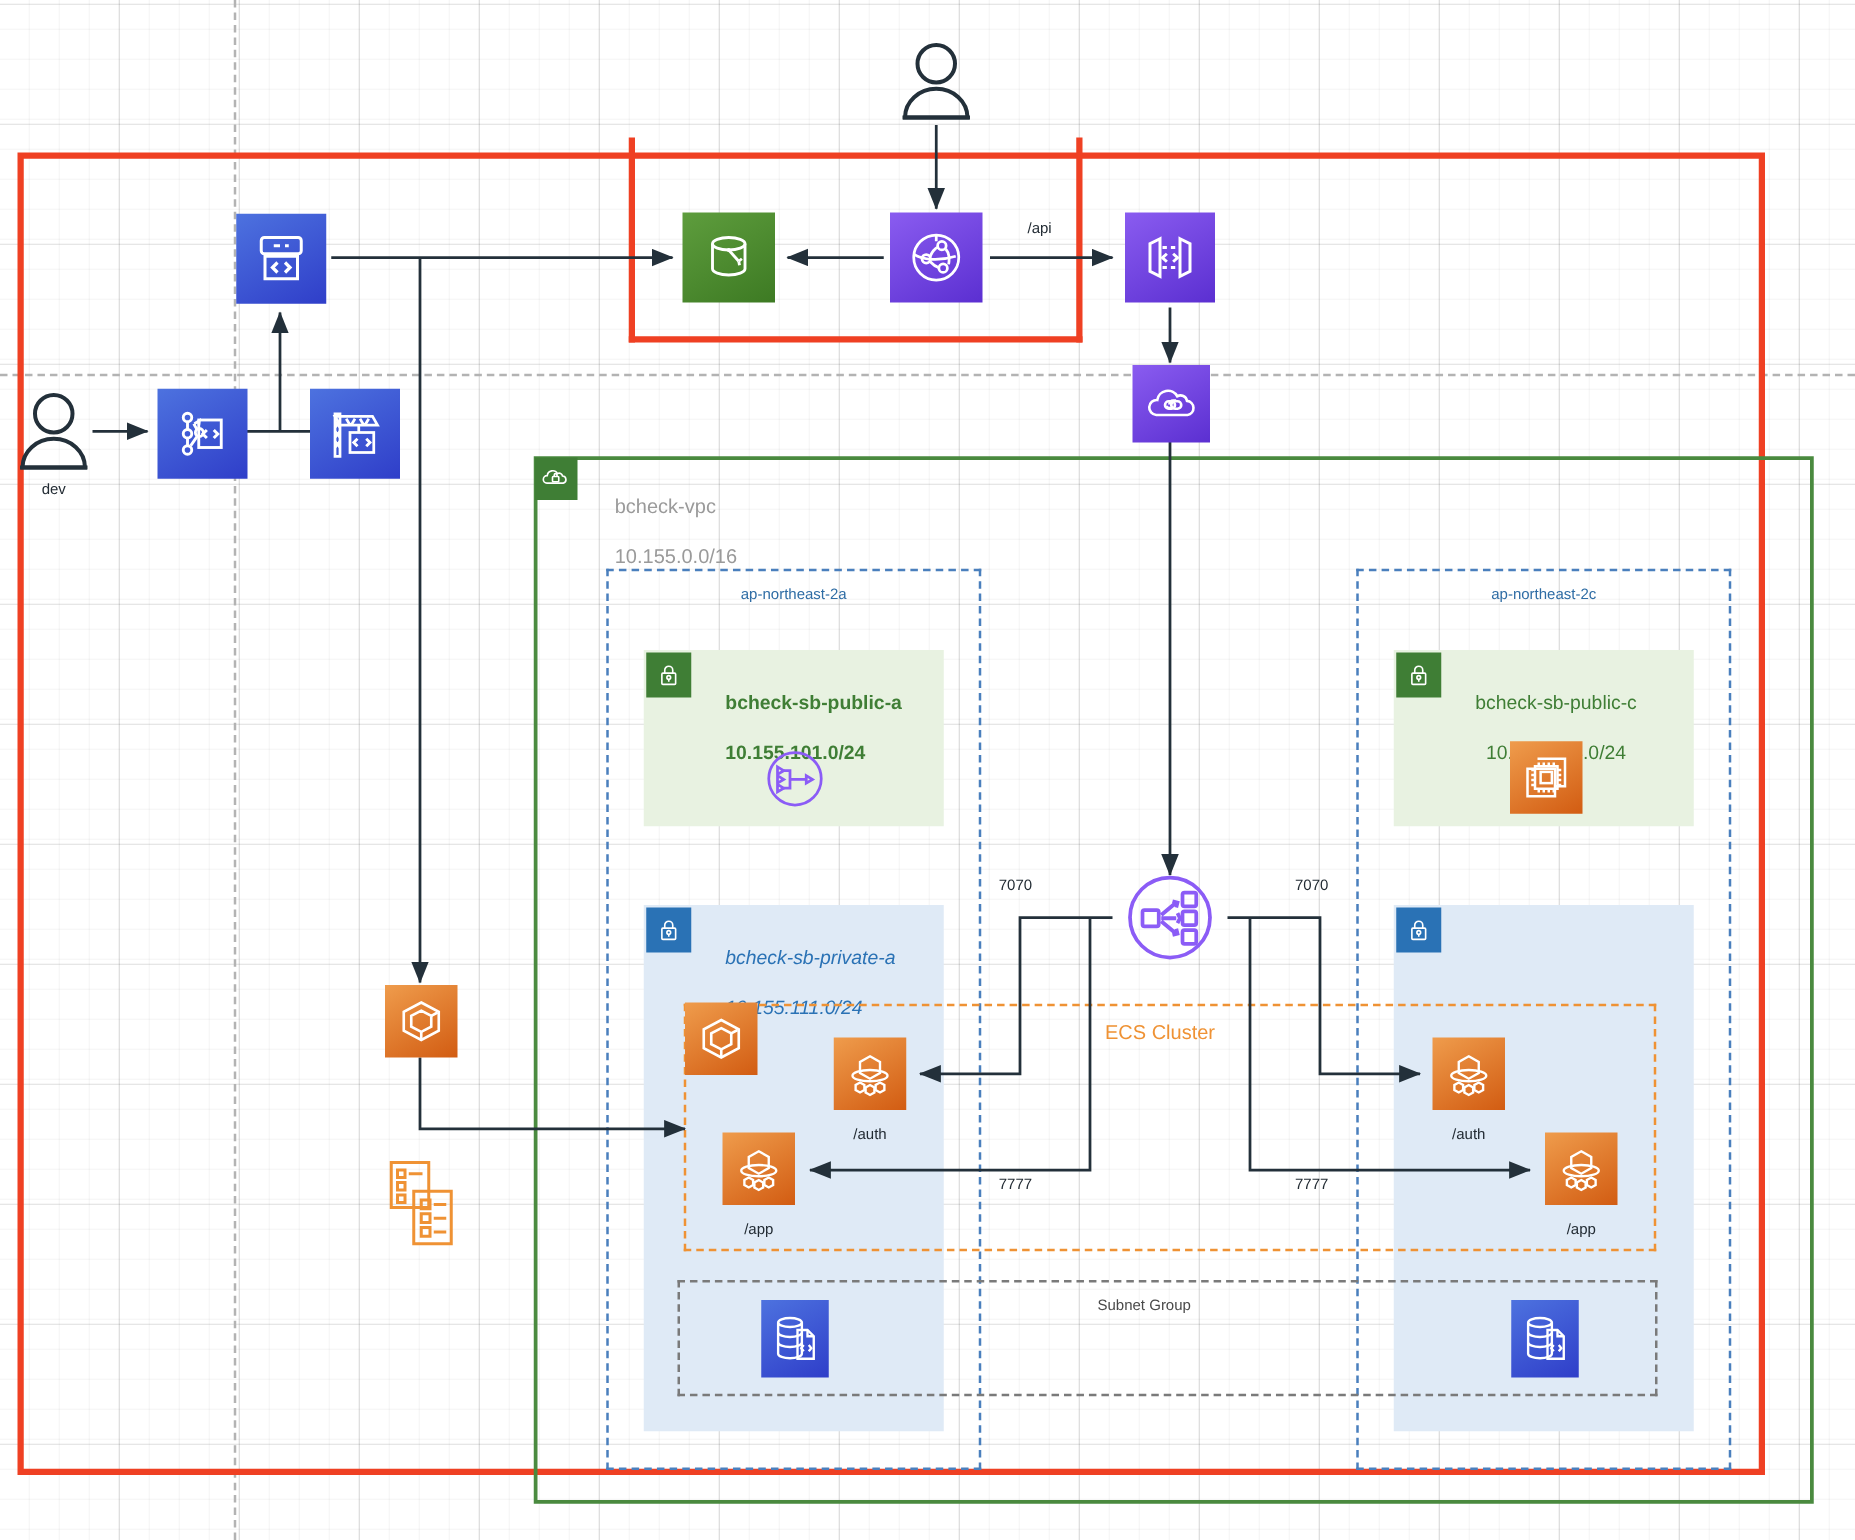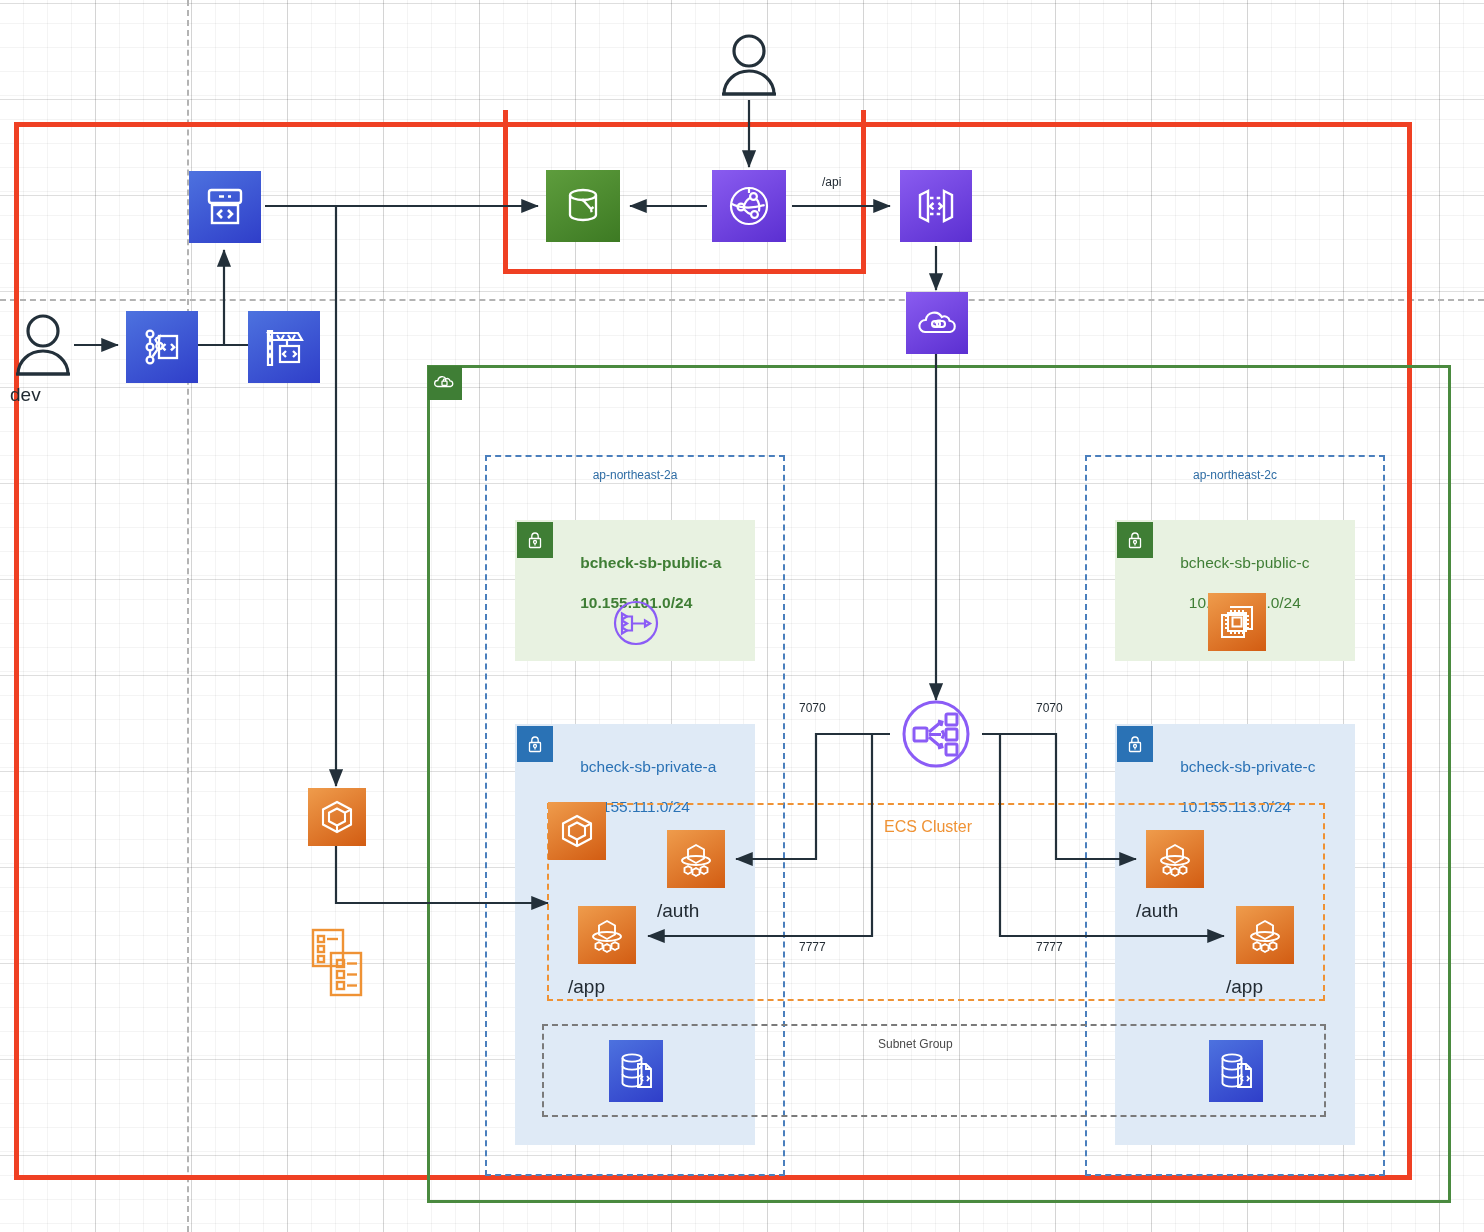--- a/index.html
+++ b/index.html
@@ -54,41 +54,45 @@
   
   .tile{position:absolute;display:flex;align-items:center;justify-content:center;}
   .tile svg{display:block;}
   .tile.blue{background:linear-gradient(150deg,#4d72df 0%,#2f3ec9 100%);}
   .tile.purple{background:linear-gradient(150deg,#8a5cf0 0%,#5b2fd1 100%);}
   .tile.green{background:linear-gradient(150deg,#5e9d3d 0%,#3d7a23 100%);}
   .tile.orange{background:linear-gradient(150deg,#ef9c4c 0%,#d25c12 100%);}
   .tile.plain{background:transparent;}
 
   .edge-label{position:absolute;font-size:12px;color:#222b33;white-space:nowrap;}
-  .node-label{position:absolute;font-size:19px;color:#222b33;white-space:nowrap;text-align:left;}
+  .node-label{position:absolute;font-size:12px;color:#222b33;white-space:nowrap;text-align:center;}
   svg.wires{position:absolute;left:0;top:0;width:1484px;height:1232px;overflow:visible;pointer-events:none;}
 </style>
 </head>
 <body>
 
 <div id="canvas">
 
   <div class="guide-v" style="left:187px;top:0;height:1232px;"></div>
   <div class="guide-h" style="left:0;top:299px;width:1484px;"></div>
 
   <div class="red-box" style="left:14px;top:122px;width:1398px;height:1058px;"></div>
   <div class="red-box-inner" style="left:503px;top:110px;width:363px;height:164px;"></div>
 
   <div class="vpc-box" style="left:427px;top:365px;width:1024px;height:838px;"></div>
   <div class="vpc-badge" style="left:428px;top:366px;">
     <svg width="24" height="24" viewBox="0 0 24 24" fill="none" stroke="#ffffff" stroke-width="1.3">
       <path d="M4.5 15.5a3 3 0 0 1 .3-6 4.4 4.4 0 0 1 8.2-1.6 2.7 2.7 0 0 1 4 1.9 2.9 2.9 0 0 1 .6 5.7z"></path>
       <rect x="9" y="10.2" width="5" height="4.2" rx="0.6"></rect>
       <path d="M10.4 10.2V9a1.1 1.1 0 0 1 2.2 0v1.2"></path>
     </svg>
+  </div>
+  <div class="vpc-label" style="left:474px;top:376px;">
+    <span>bcheck-vpc</span><br>
+    <span>10.155.0.0/16</span>
   </div>
 
   <div class="az-box" style="left:485px;top:455px;width:300px;height:721px;">
     <div class="az-label" style="top:11px;left:0;">ap-northeast-2a</div>
   </div>
   <div class="az-box" style="left:1085px;top:455px;width:300px;height:721px;">
     <div class="az-label" style="top:11px;left:0;">ap-northeast-2c</div>
   </div>
 
   <div class="subnet public" style="left:515px;top:520px;width:240px;height:141px;"></div>
@@ -121,37 +125,33 @@
 
   <div class="subnet private" style="left:515px;top:724px;width:240px;height:421px;"></div>
   <div class="sn-badge blue" style="left:517px;top:726px;">
     <svg width="24" height="24" viewBox="0 0 24 24" fill="none" stroke="#ffffff" stroke-width="1.3">
       <rect x="6.5" y="10.5" width="11" height="9" rx="0.8"></rect>
       <path d="M8.8 10.5V8.2a3.2 3.2 0 0 1 6.4 0v2.3"></path>
       <circle cx="12" cy="14" r="1.5"></circle>
         <path d="M12 15.4v2"></path>
     </svg>
   </div>
-  <div class="sn-text blue" style="left:563px;top:737px;">
+  <div class="sn-text blue" style="left:563px;top:737px;font-style:italic;">
     <span>bcheck-sb-private-a</span><br>
     <span>10.155.111.0/24</span>
   </div>
 
   <div class="subnet private" style="left:1115px;top:724px;width:240px;height:421px;"></div>
   <div class="sn-badge blue" style="left:1117px;top:726px;">
     <svg width="24" height="24" viewBox="0 0 24 24" fill="none" stroke="#ffffff" stroke-width="1.3">
       <rect x="6.5" y="10.5" width="11" height="9" rx="0.8"></rect>
       <path d="M8.8 10.5V8.2a3.2 3.2 0 0 1 6.4 0v2.3"></path>
       <circle cx="12" cy="14" r="1.5"></circle>
         <path d="M12 15.4v2"></path>
     </svg>
-  </div>
-  <div class="sn-text blue" style="left:1163px;top:737px;">
-    <span>bcheck-sb-private-c</span><br>
-    <span>10.155.113.0/24</span>
   </div>
 
   <div class="ecs-box" style="left:547px;top:803px;width:778px;height:198px;"></div>
   <div class="ecs-label" style="left:884px;top:818px;">ECS Cluster</div>
 
   <div class="sg-box" style="left:542px;top:1024px;width:784px;height:93px;"></div>
   <div class="sg-label" style="left:878px;top:1037px;">Subnet Group</div>
 
   <svg class="wires">
     <defs>

